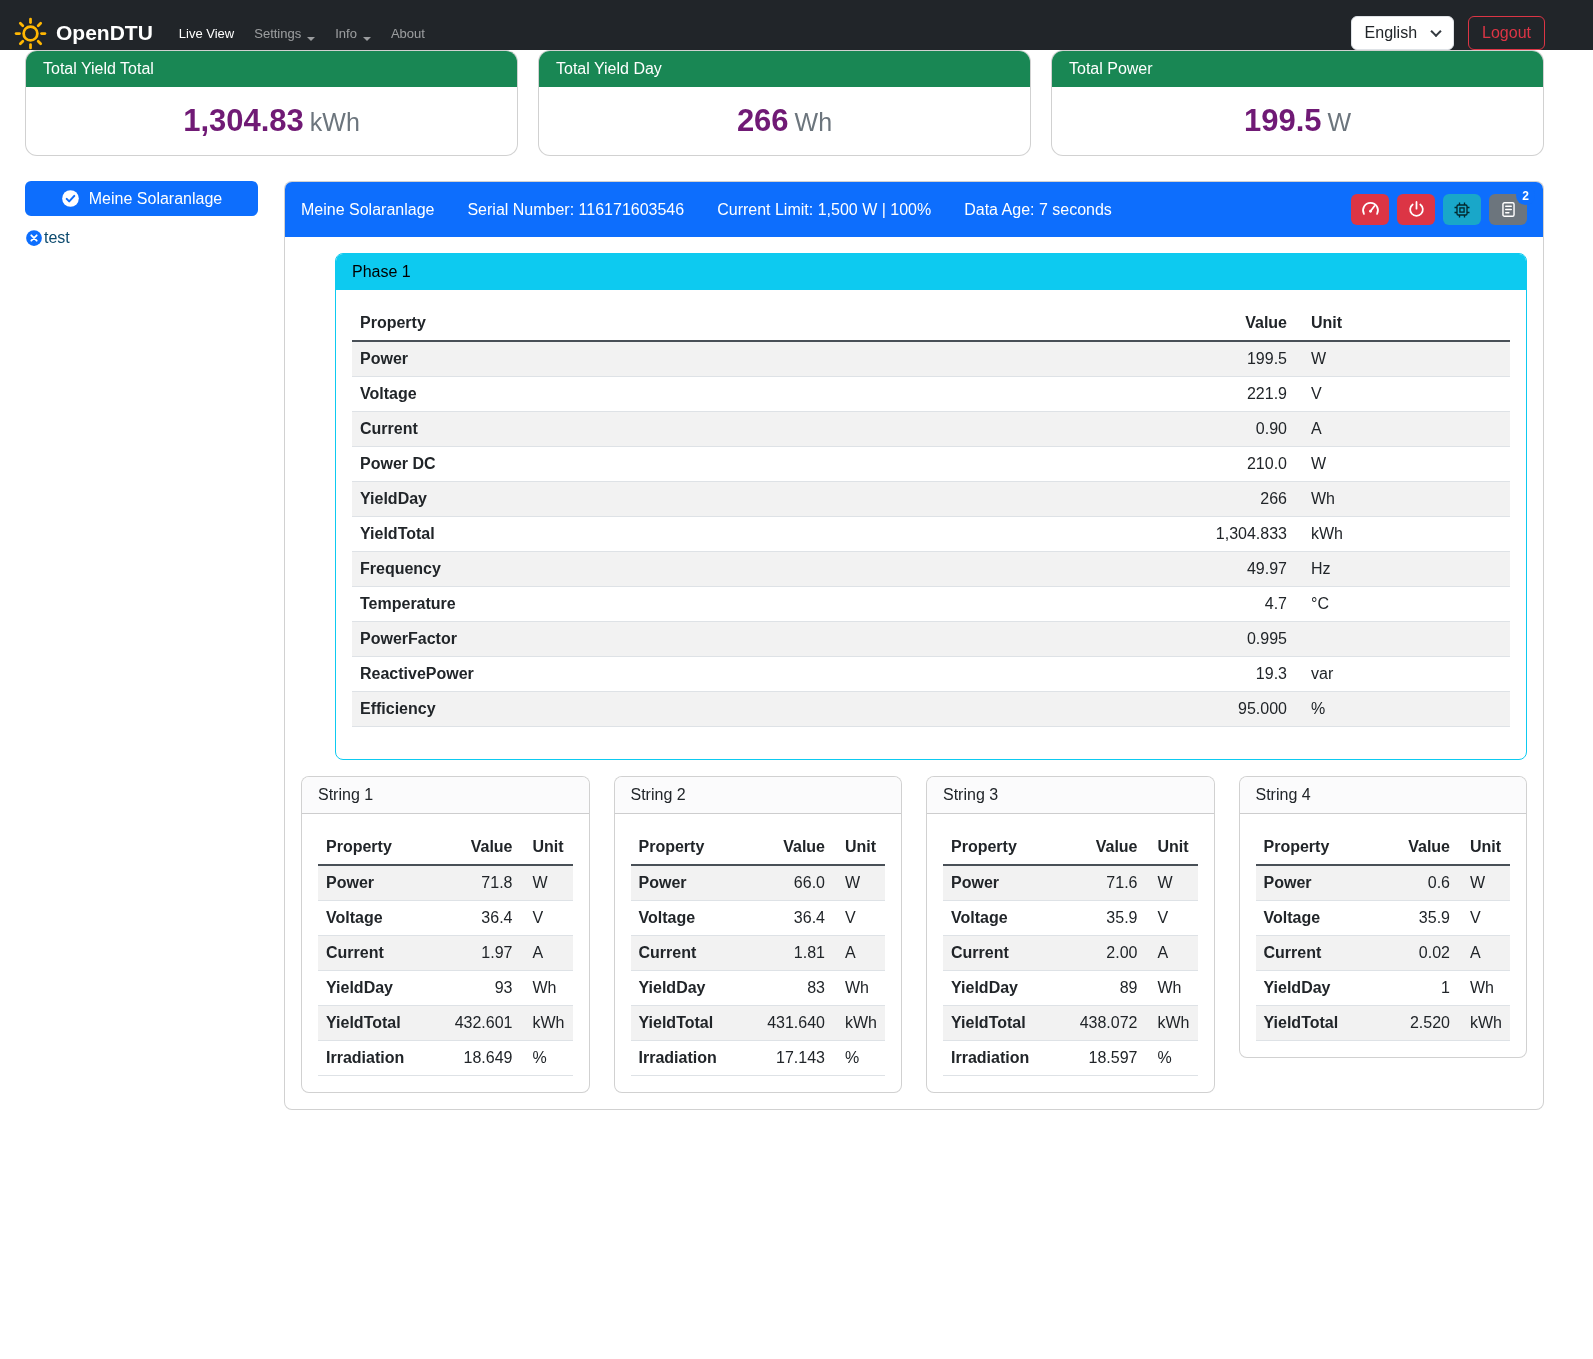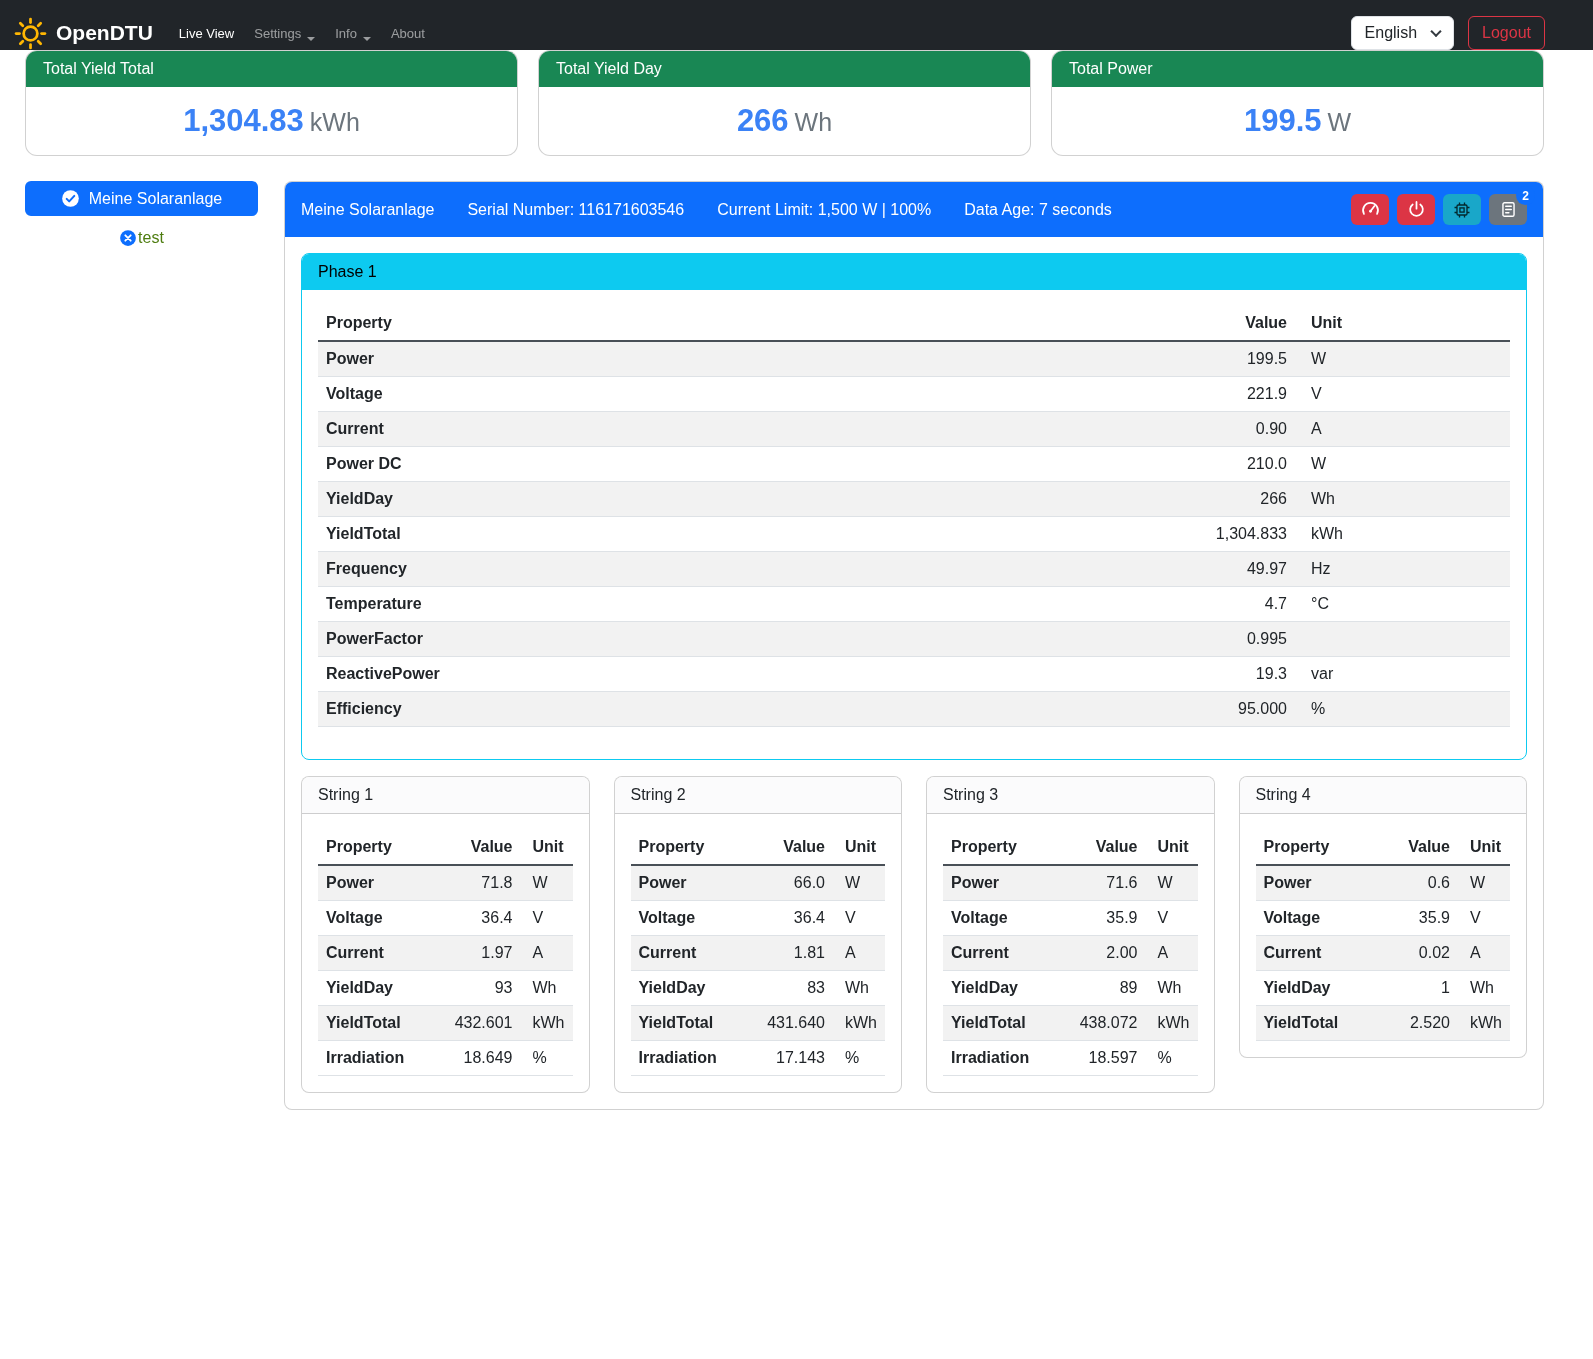--- a/index.html
+++ b/index.html
@@ -35,53 +35,53 @@
   
   .container { padding:0 25px 30px 25px; width:1593px; }
   .page-content { padding-right:24px; } 
   h1.page-title { font-size:41px; font-weight:600; margin:21px 0 21px 0; color:#212529; }
 
   
   .summary-row { display:grid; grid-template-columns:repeat(3,1fr); gap:20px; margin-bottom:25px; }
   .summary-card { border:1px solid rgba(0,0,0,.18); border-radius:12px; background:#fff; overflow:hidden; }
   .summary-header { background:#198754; color:#fff; padding:9px 17px; font-size:16px; }
   .summary-body { padding:16px; text-align:center; }
-  .sum-value { font-size:31px; font-weight:700; color:#3b82f6; }
+  .sum-value { font-size:31px; font-weight:700; color:#701a75; }
   .sum-unit { font-size:25px; color:#6c757d; margin-left:6px; }
 
   
   .main-row { display:flex; gap:26px; align-items:flex-start; }
   .sidebar { width:233px; flex-shrink:0; }
   .inverter-btn {
     width:100%; background:#0d6efd; color:#fff; border:none; border-radius:6px;
     padding:8px 12px; font-size:16px; display:flex; align-items:center; justify-content:center;
     gap:9px; cursor:pointer; font-family:inherit;
   }
-  .test-link { margin-top:13px; display:flex; align-items:center; justify-content:center; gap:1px; color:#4d7c0f; font-size:16px; cursor:pointer; }
+  .test-link { margin-top:13px; display:flex; align-items:center; justify-content:flex-start; gap:1px; color:#0c4a6e; font-size:16px; cursor:pointer; }
 
   .panel { flex:1; border:1px solid rgba(0,0,0,.18); border-radius:8px; background:#fff; }
   .panel-header {
     background:#0d6efd; color:#fff; padding:12px 16px;
     display:flex; align-items:center; gap:33px; font-size:16px;
     border-radius:7px 7px 0 0;
   }
   .panel-actions { margin-left:auto; display:flex; gap:8px; }
   .icon-btn { width:38px; height:31px; border:none; border-radius:6px; display:flex; align-items:center; justify-content:center; cursor:pointer; position:relative; }
   .btn-danger { background:#dc3545; }
   .btn-info { background:#19a7c9; }
   .btn-secondary { background:#6c757d; }
   .badge {
     position:absolute; top:-8px; right:-8px; background:#0d6efd; color:#fff;
     font-size:12px; font-weight:700; min-width:19px; height:19px; border-radius:10px;
     display:flex; align-items:center; justify-content:center; padding:0 5px;
   }
   .panel-body { padding:16px; }
 
   
-  .phase-card { border:1px solid #0dcaf0; border-radius:8px; margin-bottom:16px; background:#fff; }
+  .phase-card { border:1px solid #0dcaf0; border-radius:8px; margin-bottom:16px; background:#fff;margin-left:34px; }
   .phase-header { background:#0dcaf0; color:#000; padding:9px 16px; font-size:16px; border-radius:7px 7px 0 0; }
   .phase-body { padding:16px; }
 
   
   .data-table { width:100%; border-collapse:collapse; font-size:16px; margin-bottom:16px; }
   .data-table th, .data-table td { padding:8px; border-bottom:1px solid #dee2e6; text-align:left; vertical-align:middle; }
   .data-table thead th { font-weight:700; border-bottom:2px solid #495057; }
   .data-table tbody tr:nth-child(odd) td { background:#f2f2f2; }
   .c-prop { font-weight:700; }
   .c-val { text-align:right !important; }

